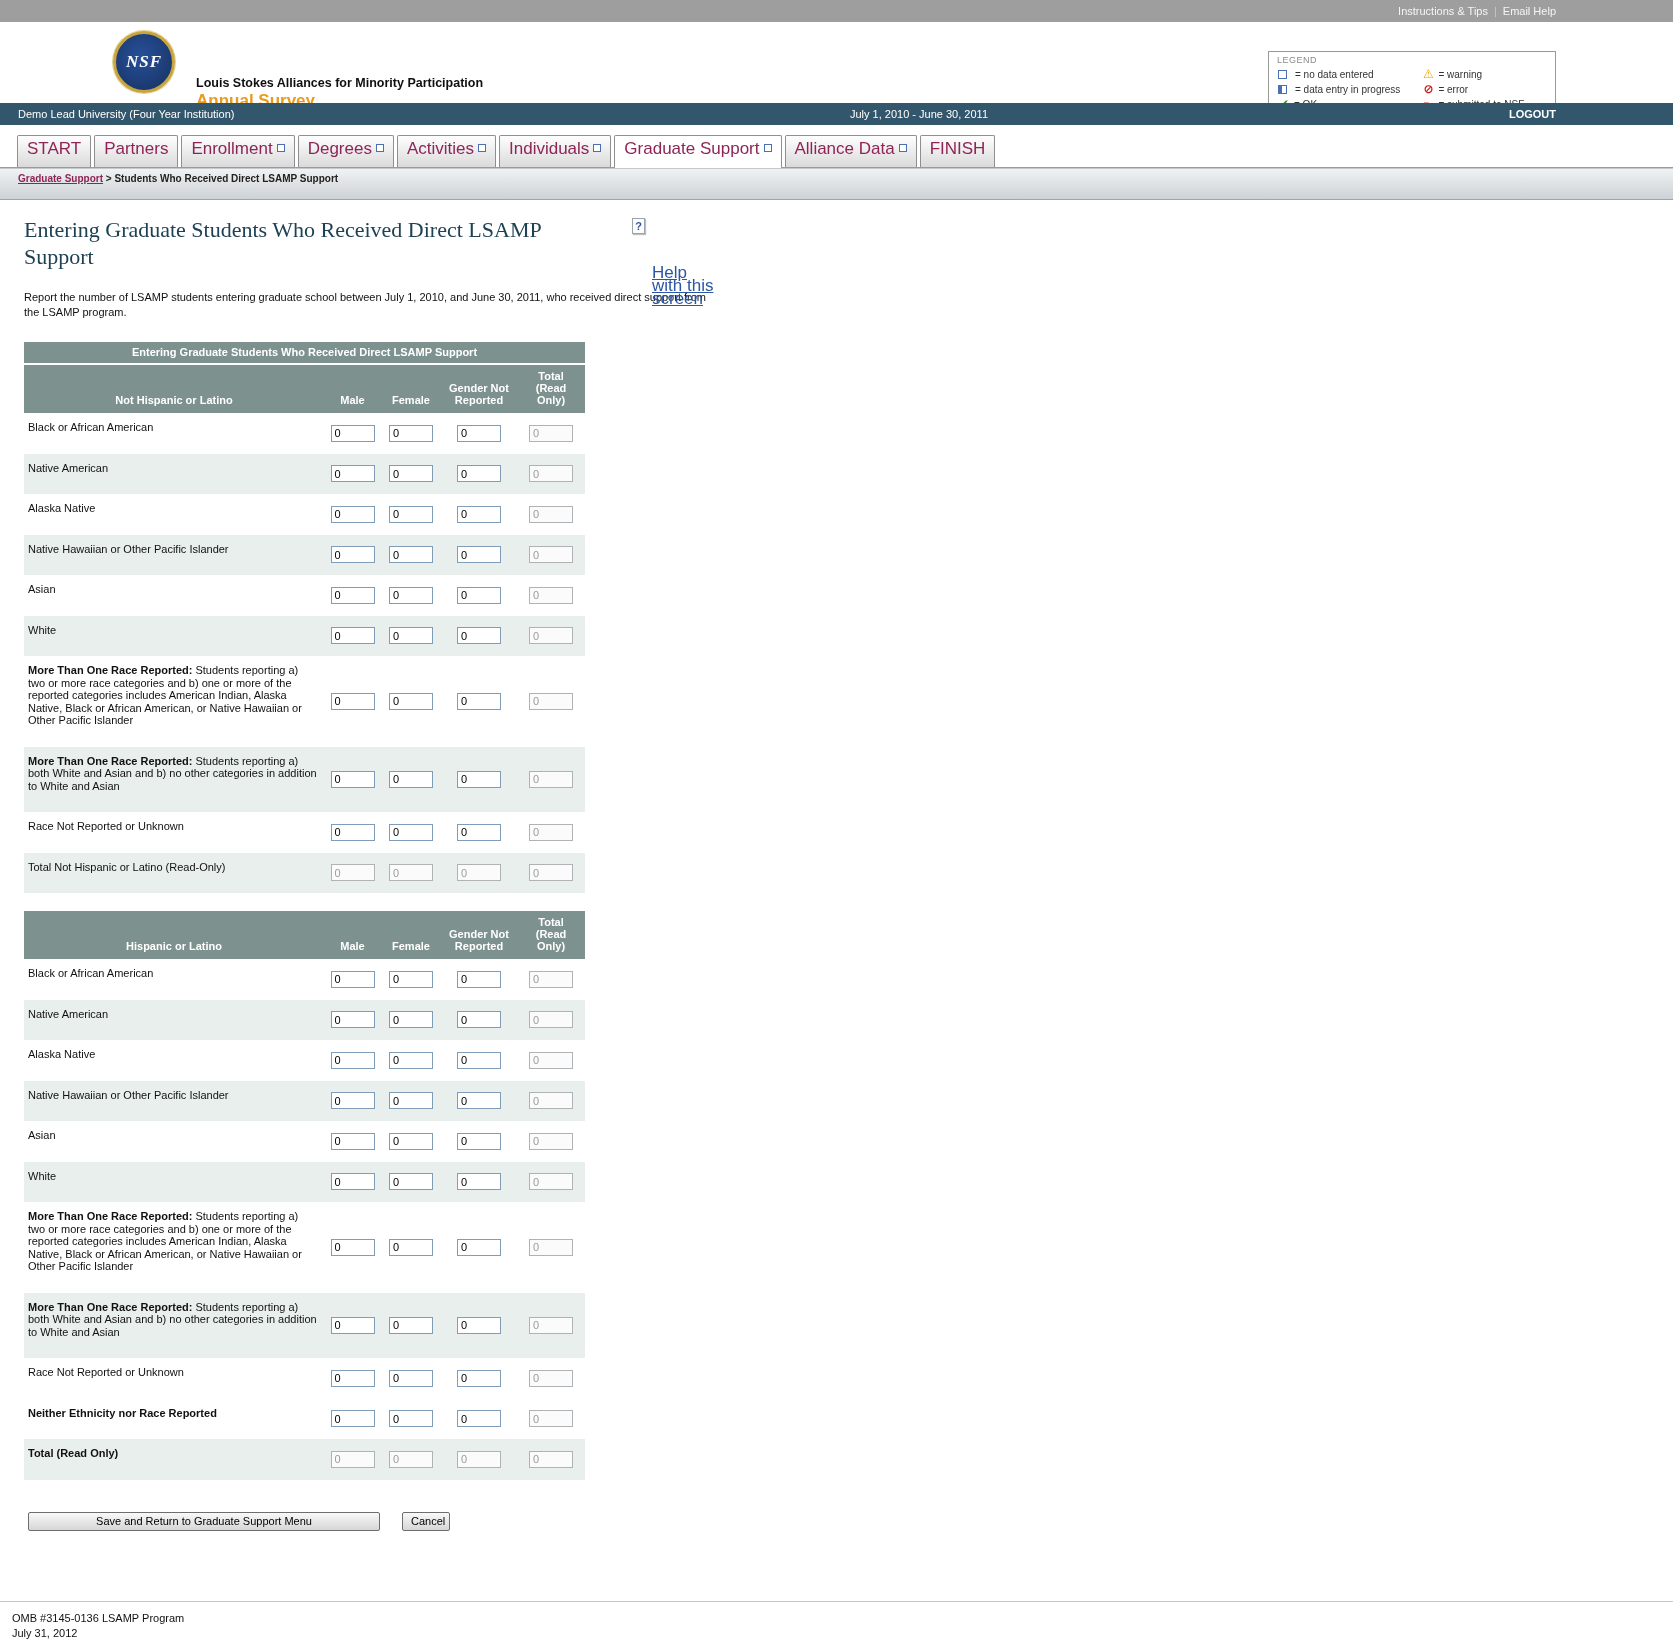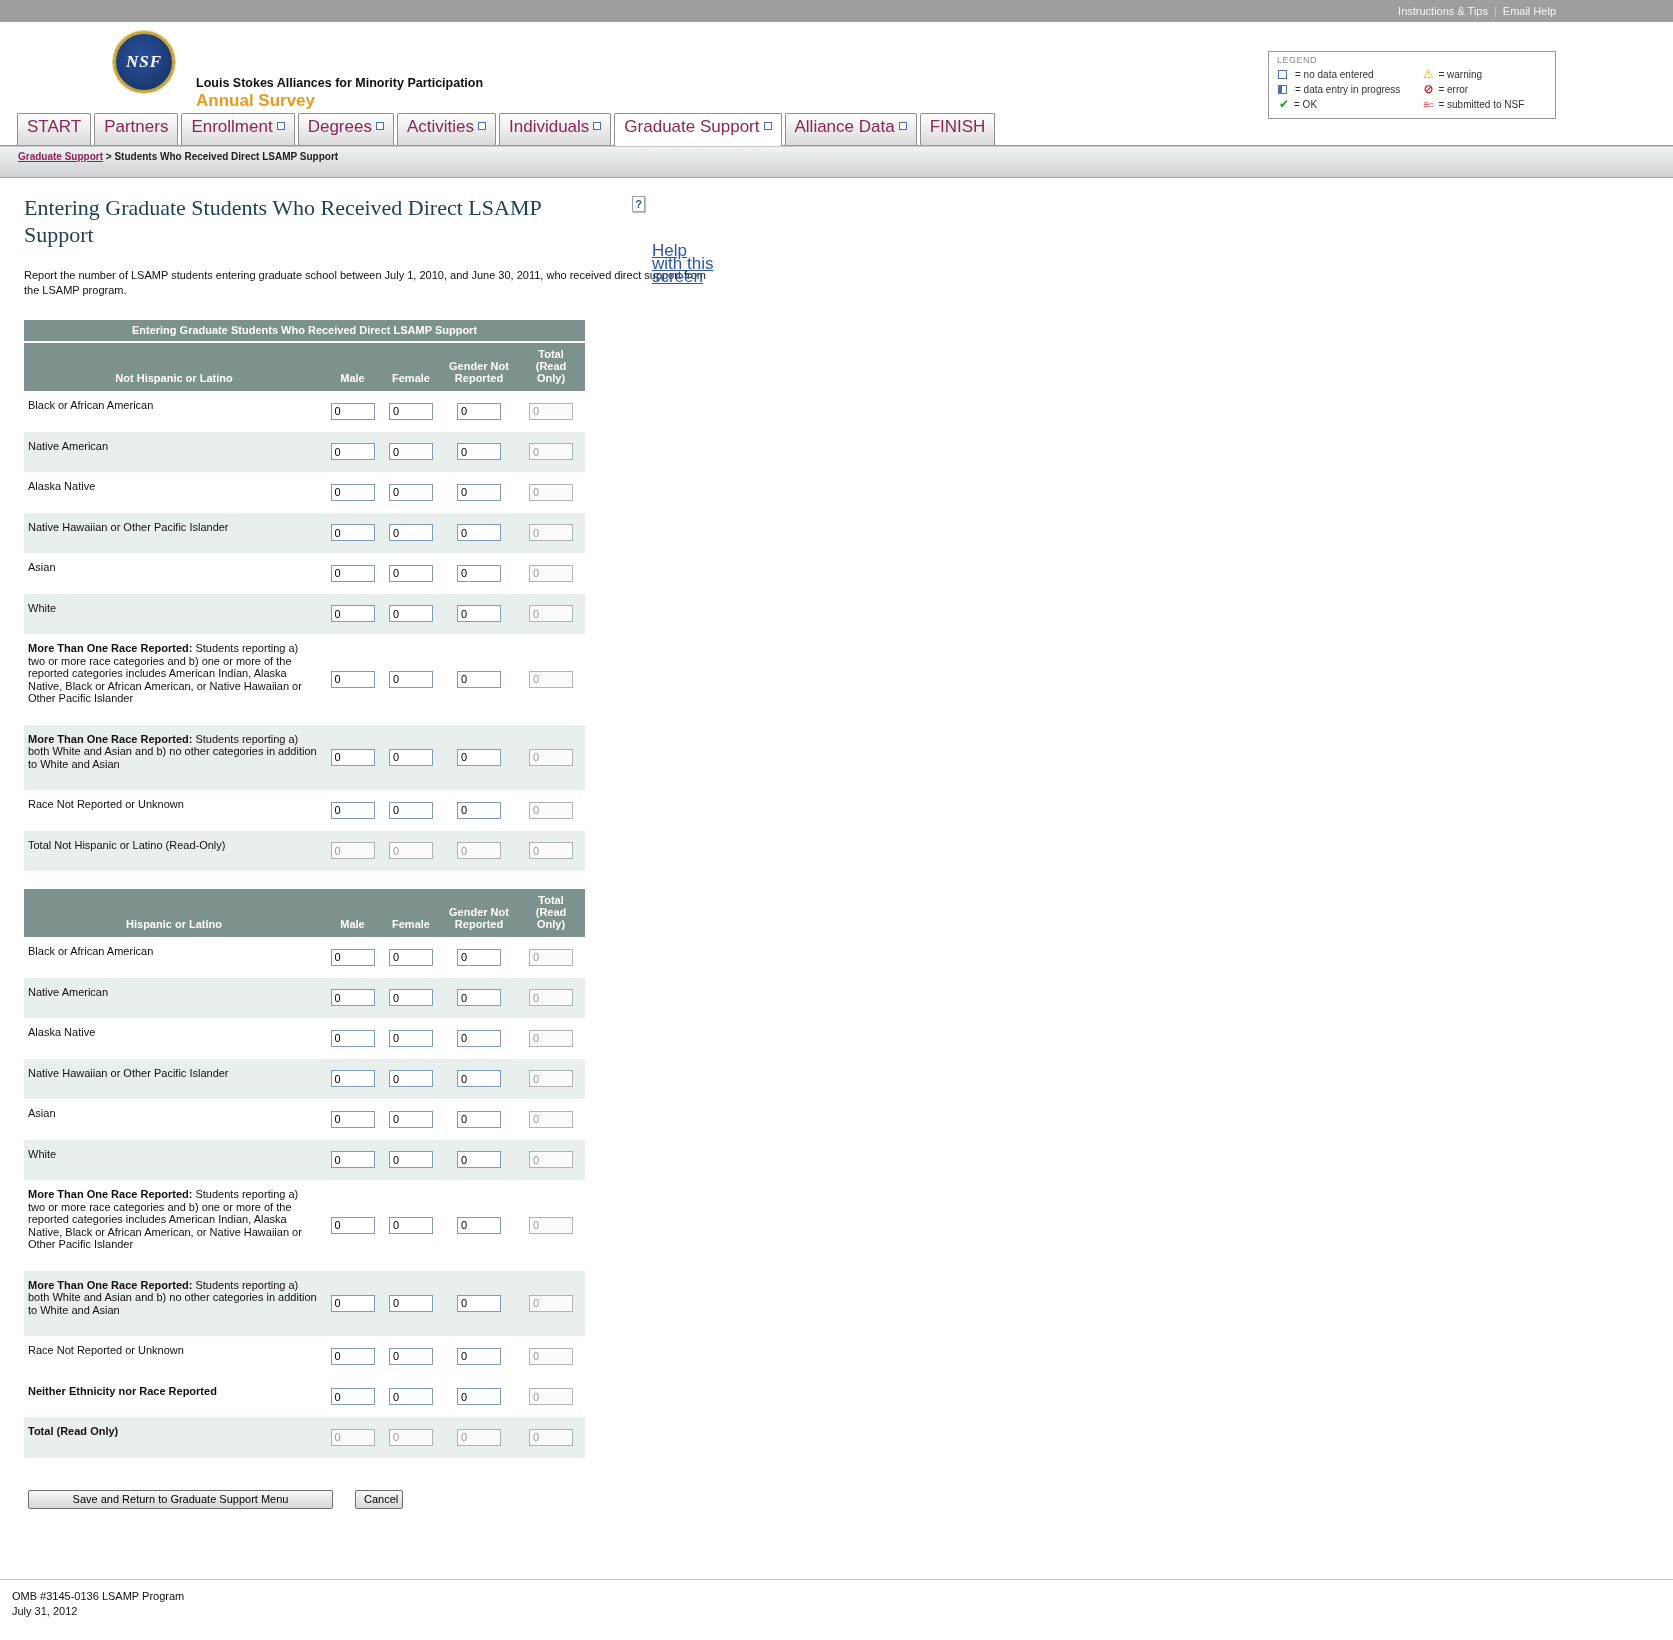--- a/index.html
+++ b/index.html
@@ -96,21 +96,21 @@
   td.input-cell { text-align:center; padding:8px 0; }
   input.num { width:44px; height:17px; border:1px solid #7F9DB9; font-size:11px;
               font-family:"Liberation Sans","DejaVu Sans",sans-serif; padding:1px 3px; color:#000; background:#fff; }
   input.num.ro { border-color:#AFB3B6; color:#9C9C9C; background:#FBFBFB; }
 
   
   .btn-row { margin-top:32px; padding-left:4px; }
   .btn { font-size:11px; font-family:"Liberation Sans","DejaVu Sans",sans-serif; color:#000;
          border:1px solid #6E6E6E; border-radius:2px; background:linear-gradient(#F9F9F9,#D6D6D6);
          height:19px; padding:0 8px; cursor:pointer; }
-  .btn.save { width:305px; }
+  .btn.save { width:352px; }
   .btn.cancel { width:48px; margin-left:19px; }
 
   
   .footer { margin-top:70px; }
   .footer-rule { border-top:1px solid #D4C89E; }
   .footer-line { margin-left:12px; font-size:11px; line-height:15px; color:#111; }
   .footer-line.first { margin-top:9px; }
 </style>
 </head>
 <body>
@@ -157,20 +157,25 @@
             </div>
             <div class="legend-item">
               <span class="lgi lgi-submitted"></span>
               <span>= submitted to NSF</span>
             </div>
           </div>
       </div>
     </div>
   </div>
 
+  <div class="bluebar">
+    <span class="inst">Demo Lead University (Four Year Institution)</span>
+    <span class="period">July 1, 2010 - June 30, 2011</span>
+    <a class="logout">LOGOUT</a>
+  </div>
 
   <div class="tab-bar">
       <div class="tab"><span>START</span></div>
       <div class="tab"><span>Partners</span></div>
       <div class="tab"><span>Enrollment</span><span class="tab-cb"></span></div>
       <div class="tab"><span>Degrees</span><span class="tab-cb"></span></div>
       <div class="tab"><span>Activities</span><span class="tab-cb"></span></div>
       <div class="tab"><span>Individuals</span><span class="tab-cb"></span></div>
       <div class="tab active"><span>Graduate Support</span><span class="tab-cb"></span></div>
       <div class="tab"><span>Alliance Data</span><span class="tab-cb"></span></div>

